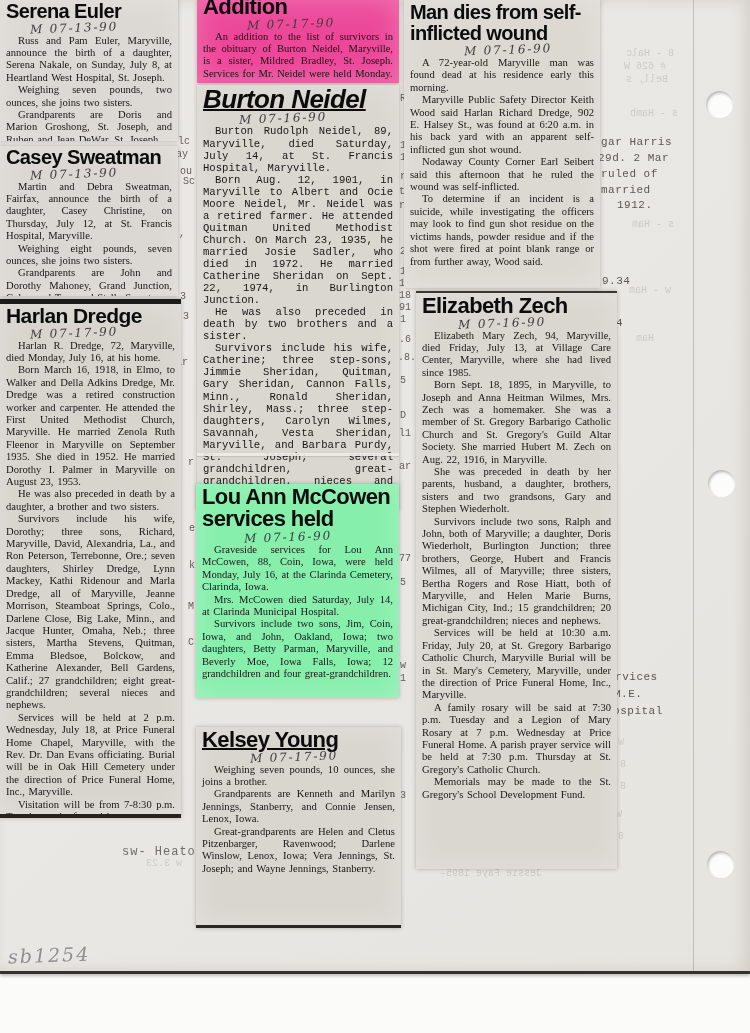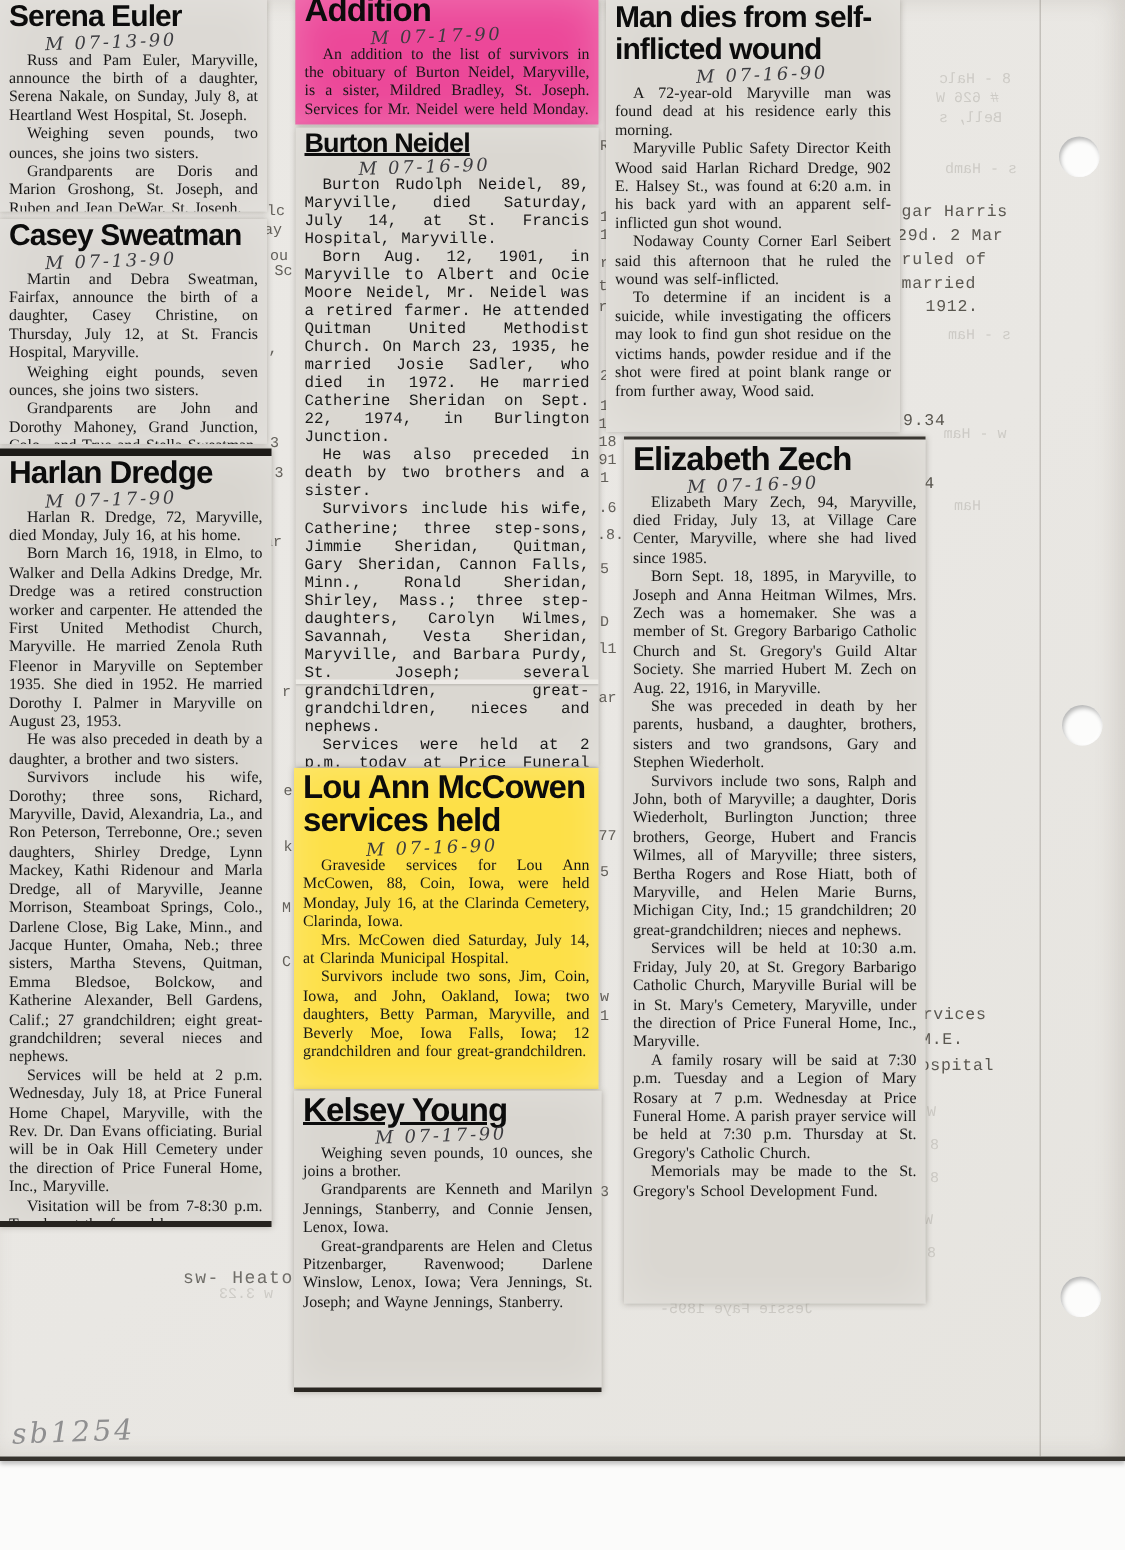--- a/index.html
+++ b/index.html
@@ -77,31 +77,31 @@
   </article>
 
   <article class="clip" style="left:197px;top:0;width:202px;height:83px;background:#ec4899;">
     <h2 style="font-size:22px;margin-top:-6px;">Addition</h2>
     <div class="hw" style="margin-left:44px;">M 07-17-90</div>
     <p>An addition to the list of survivors in the obituary of Burton Neidel, Maryville, is a sister, Mildred Bradley, St. Joseph. Services for Mr. Neidel were held Monday.</p>
   </article>
 
   <article class="clip tight" style="left:197px;top:85px;width:202px;height:426px;background:#dad7d1;">
     <div class="seam" style="top:368px;"></div>
-    <h2 class="hl-u" style="font-size:18px;">Burton Neidel</h2>
+    <h2 class="hl-u" style="font-size:26px;font-style:italic;">Burton Neidel</h2>
     <div class="hw" style="margin-left:36px;">M 07-16-90</div>
     <p>Burton Rudolph Neidel, 89, Maryville, died Saturday, July 14, at St. Francis Hospital, Maryville.</p>
     <p>Born Aug. 12, 1901, in Maryville to Albert and Ocie Moore Neidel, Mr. Neidel was a retired farmer. He attended Quitman United Methodist Church. On March 23, 1935, he married Josie Sadler, who died in 1972. He married Catherine Sheridan on Sept. 22, 1974, in Burlington Junction.</p>
     <p>He was also preceded in death by two brothers and a sister.</p>
     <p>Survivors include his wife, Catherine; three step-sons, Jimmie Sheridan, Quitman, Gary Sheridan, Cannon Falls, Minn., Ronald Sheridan, Shirley, Mass.; three step-daughters, Carolyn Wilmes, Savannah, Vesta Sheridan, Maryville, and Barbara Purdy, St. Joseph; several grandchildren, great-grandchildren, nieces and nephews.</p>
     <p>Services were held at 2 p.m. today at Price Funeral Home, Inc., Maryville, with the Rev. John Mertens officiating. Burial was in Nodaway Memorial Gardens.</p>
     <p>Memorials may be made to the Quitman United Methodist Church.</p>
   </article>
 
-  <article class="clip" style="left:196px;top:512px;width:203px;height:214px;background:#fde047;">
+  <article class="clip" style="left:196px;top:484px;width:203px;height:214px;background:#86efac;">
     <h2 style="font-size:22px;line-height:1.02;">Lou Ann McCowen services held</h2>
     <div class="hw" style="margin-left:42px;">M 07-16-90</div>
     <p>Graveside services for Lou Ann McCowen, 88, Coin, Iowa, were held Monday, July 16, at the Clarinda Cemetery, Clarinda, Iowa.</p>
     <p>Mrs. McCowen died Saturday, July 14, at Clarinda Municipal Hospital.</p>
     <p>Survivors include two sons, Jim, Coin, Iowa, and John, Oakland, Iowa; two daughters, Betty Parman, Maryville, and Beverly Moe, Iowa Falls, Iowa; 12 grandchildren and four great-grandchildren.</p>
   </article>
 
   <article class="clip" style="left:196px;top:727px;width:205px;height:201px;background:#d9d6d0;border-bottom:3px solid #2a2722;">
     <h2 class="hl-u" style="font-size:22px;">Kelsey Young</h2>
     <div class="hw" style="margin-left:48px;">M 07-17-90</div>

